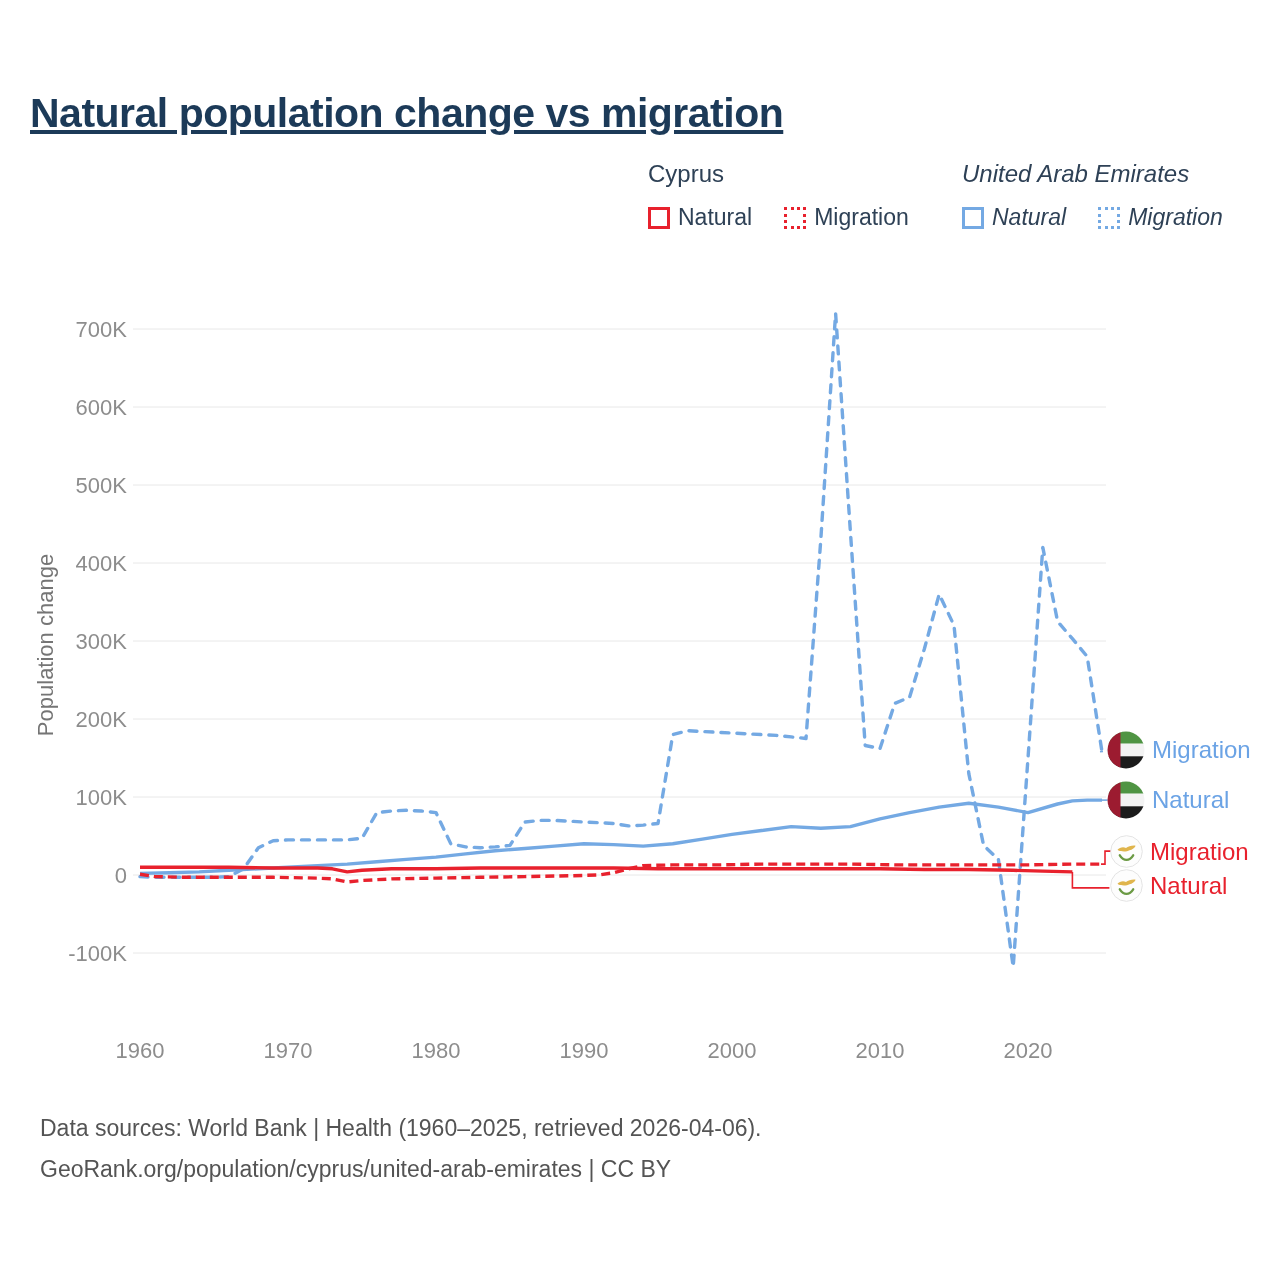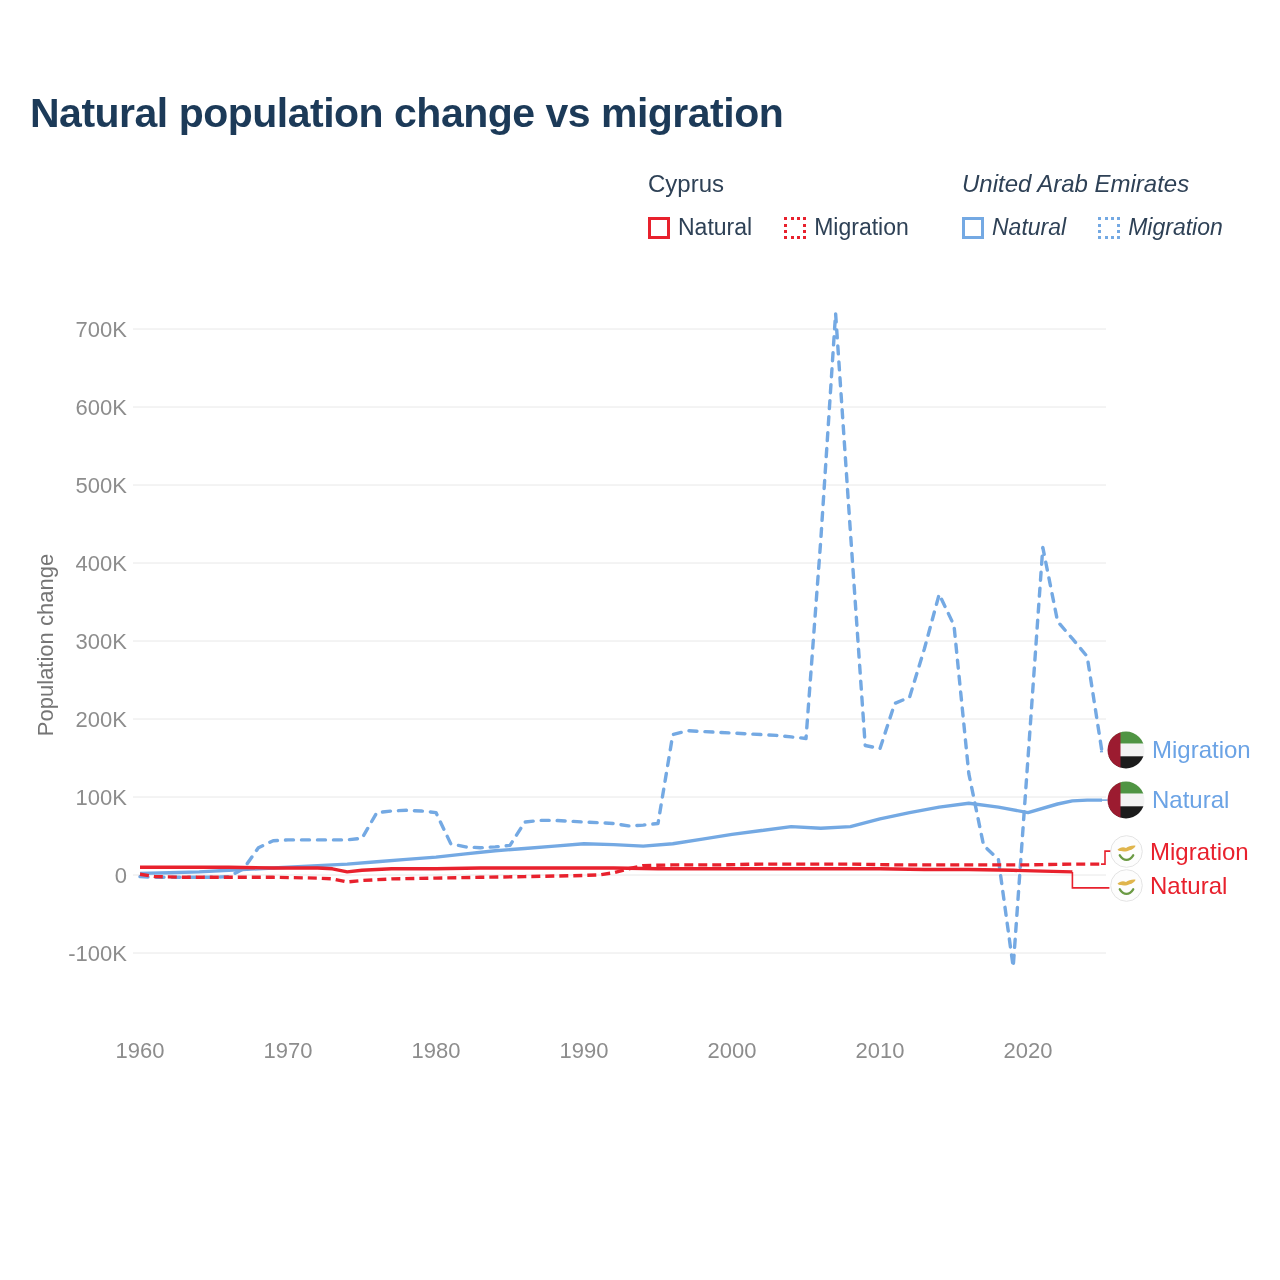--- a/index.html
+++ b/index.html
@@ -3,23 +3,23 @@
 <meta charset="utf-8">
 <style>
   html,body{margin:0;padding:0;}
   body{
     width:1280px;height:1280px;position:relative;background:#ffffff;
     font-family:"Liberation Sans", sans-serif;overflow:hidden;
   }
   .abs{position:absolute;}
   #chart-title{
     left:30px;top:90px;font-size:41px;font-weight:700;color:#1c3a58;
-    letter-spacing:-0.5px;white-space:nowrap;
+    letter-spacing:-0.5px;white-space:nowrap;text-decoration:underline;
   }
-  .legend-group{position:absolute;margin-top:10px;}
+  .legend-group{position:absolute;}
   .legend-country{font-size:24px;color:#2e4156;white-space:nowrap;}
   .legend-items{display:flex;margin-top:16px;}
   .legend-item{display:flex;align-items:center;margin-right:32px;cursor:default;}
   .legend-swatch{width:16px;height:16px;border:3px solid #000;margin-right:8px;background:#fff;}
   .legend-label{font-size:23px;color:#2e4156;white-space:nowrap;}
   #y-axis-title{
     left:46px;top:645px;transform:translate(-50%,-50%) rotate(-90deg);
     font-size:22px;color:#757575;white-space:nowrap;
   }
   #chart-svg{left:0;top:0;}
@@ -153,13 +153,15 @@
     <svg width="33" height="33" viewBox="0 0 33 33">
       <circle cx="16.5" cy="16.5" r="15.8" fill="#fdfdfd" stroke="#e4e4e4" stroke-width="1"></circle>
       <path d="M7.5,14.8 C9.5,12.3 13.2,11.6 16,12.9 C18.2,11.3 22.6,10.1 25.6,10.7 C25.1,12.8 22.1,14.7 19.5,15.3 C17.4,16.5 13.4,16.9 11,16.1 C9.6,16 8.2,15.5 7.5,14.8 Z" fill="#e0b54c"></path>
       <path d="M9.8,20.3 C11.7,23.4 14.1,24.8 16.5,24.8 C18.9,24.8 21.3,23.4 23.2,20.3" fill="none" stroke="#6b9a44" stroke-width="2.3" stroke-linecap="round"></path>
     </svg>
   </span>
   <span class="end-text" style="color: rgb(232, 33, 45);">Natural</span>
 </div>
 
 <div id="footer" class="abs">
+  <div>Data sources: World Bank | Health (1960–2025, retrieved 2026-04-06).</div>
+  <div>GeoRank.org/population/cyprus/united-arab-emirates | CC BY</div>
 </div>
 
 </body></html>

